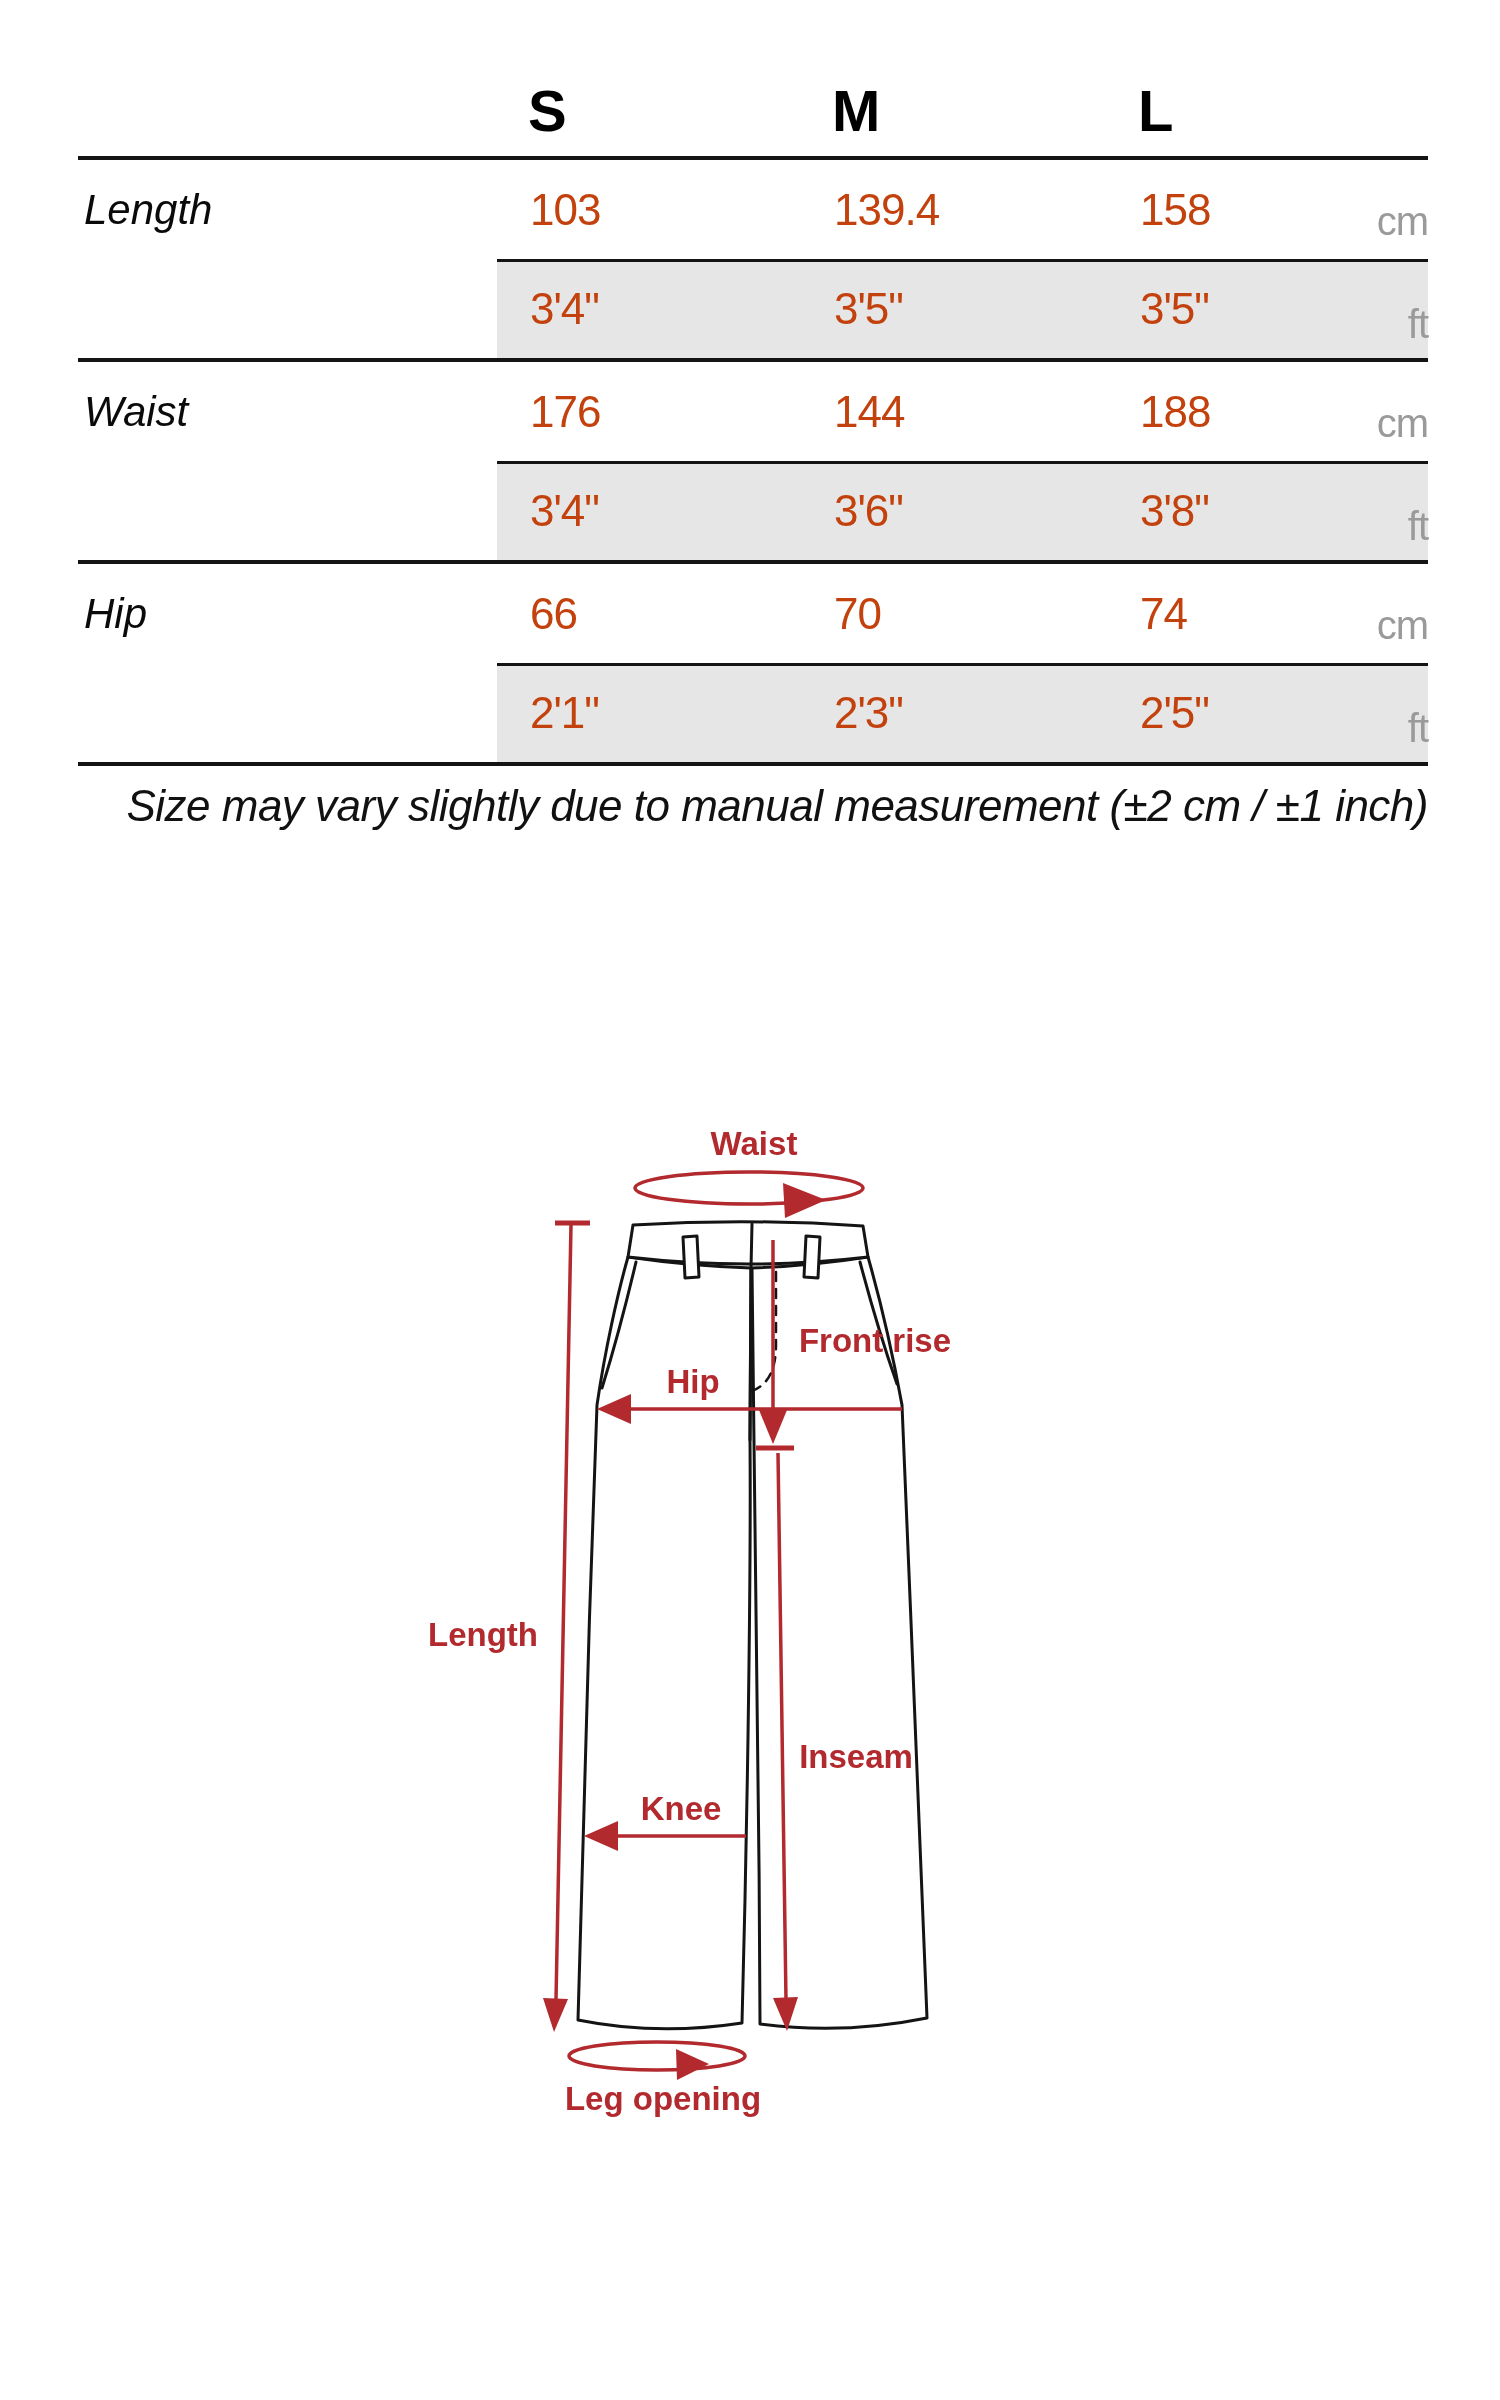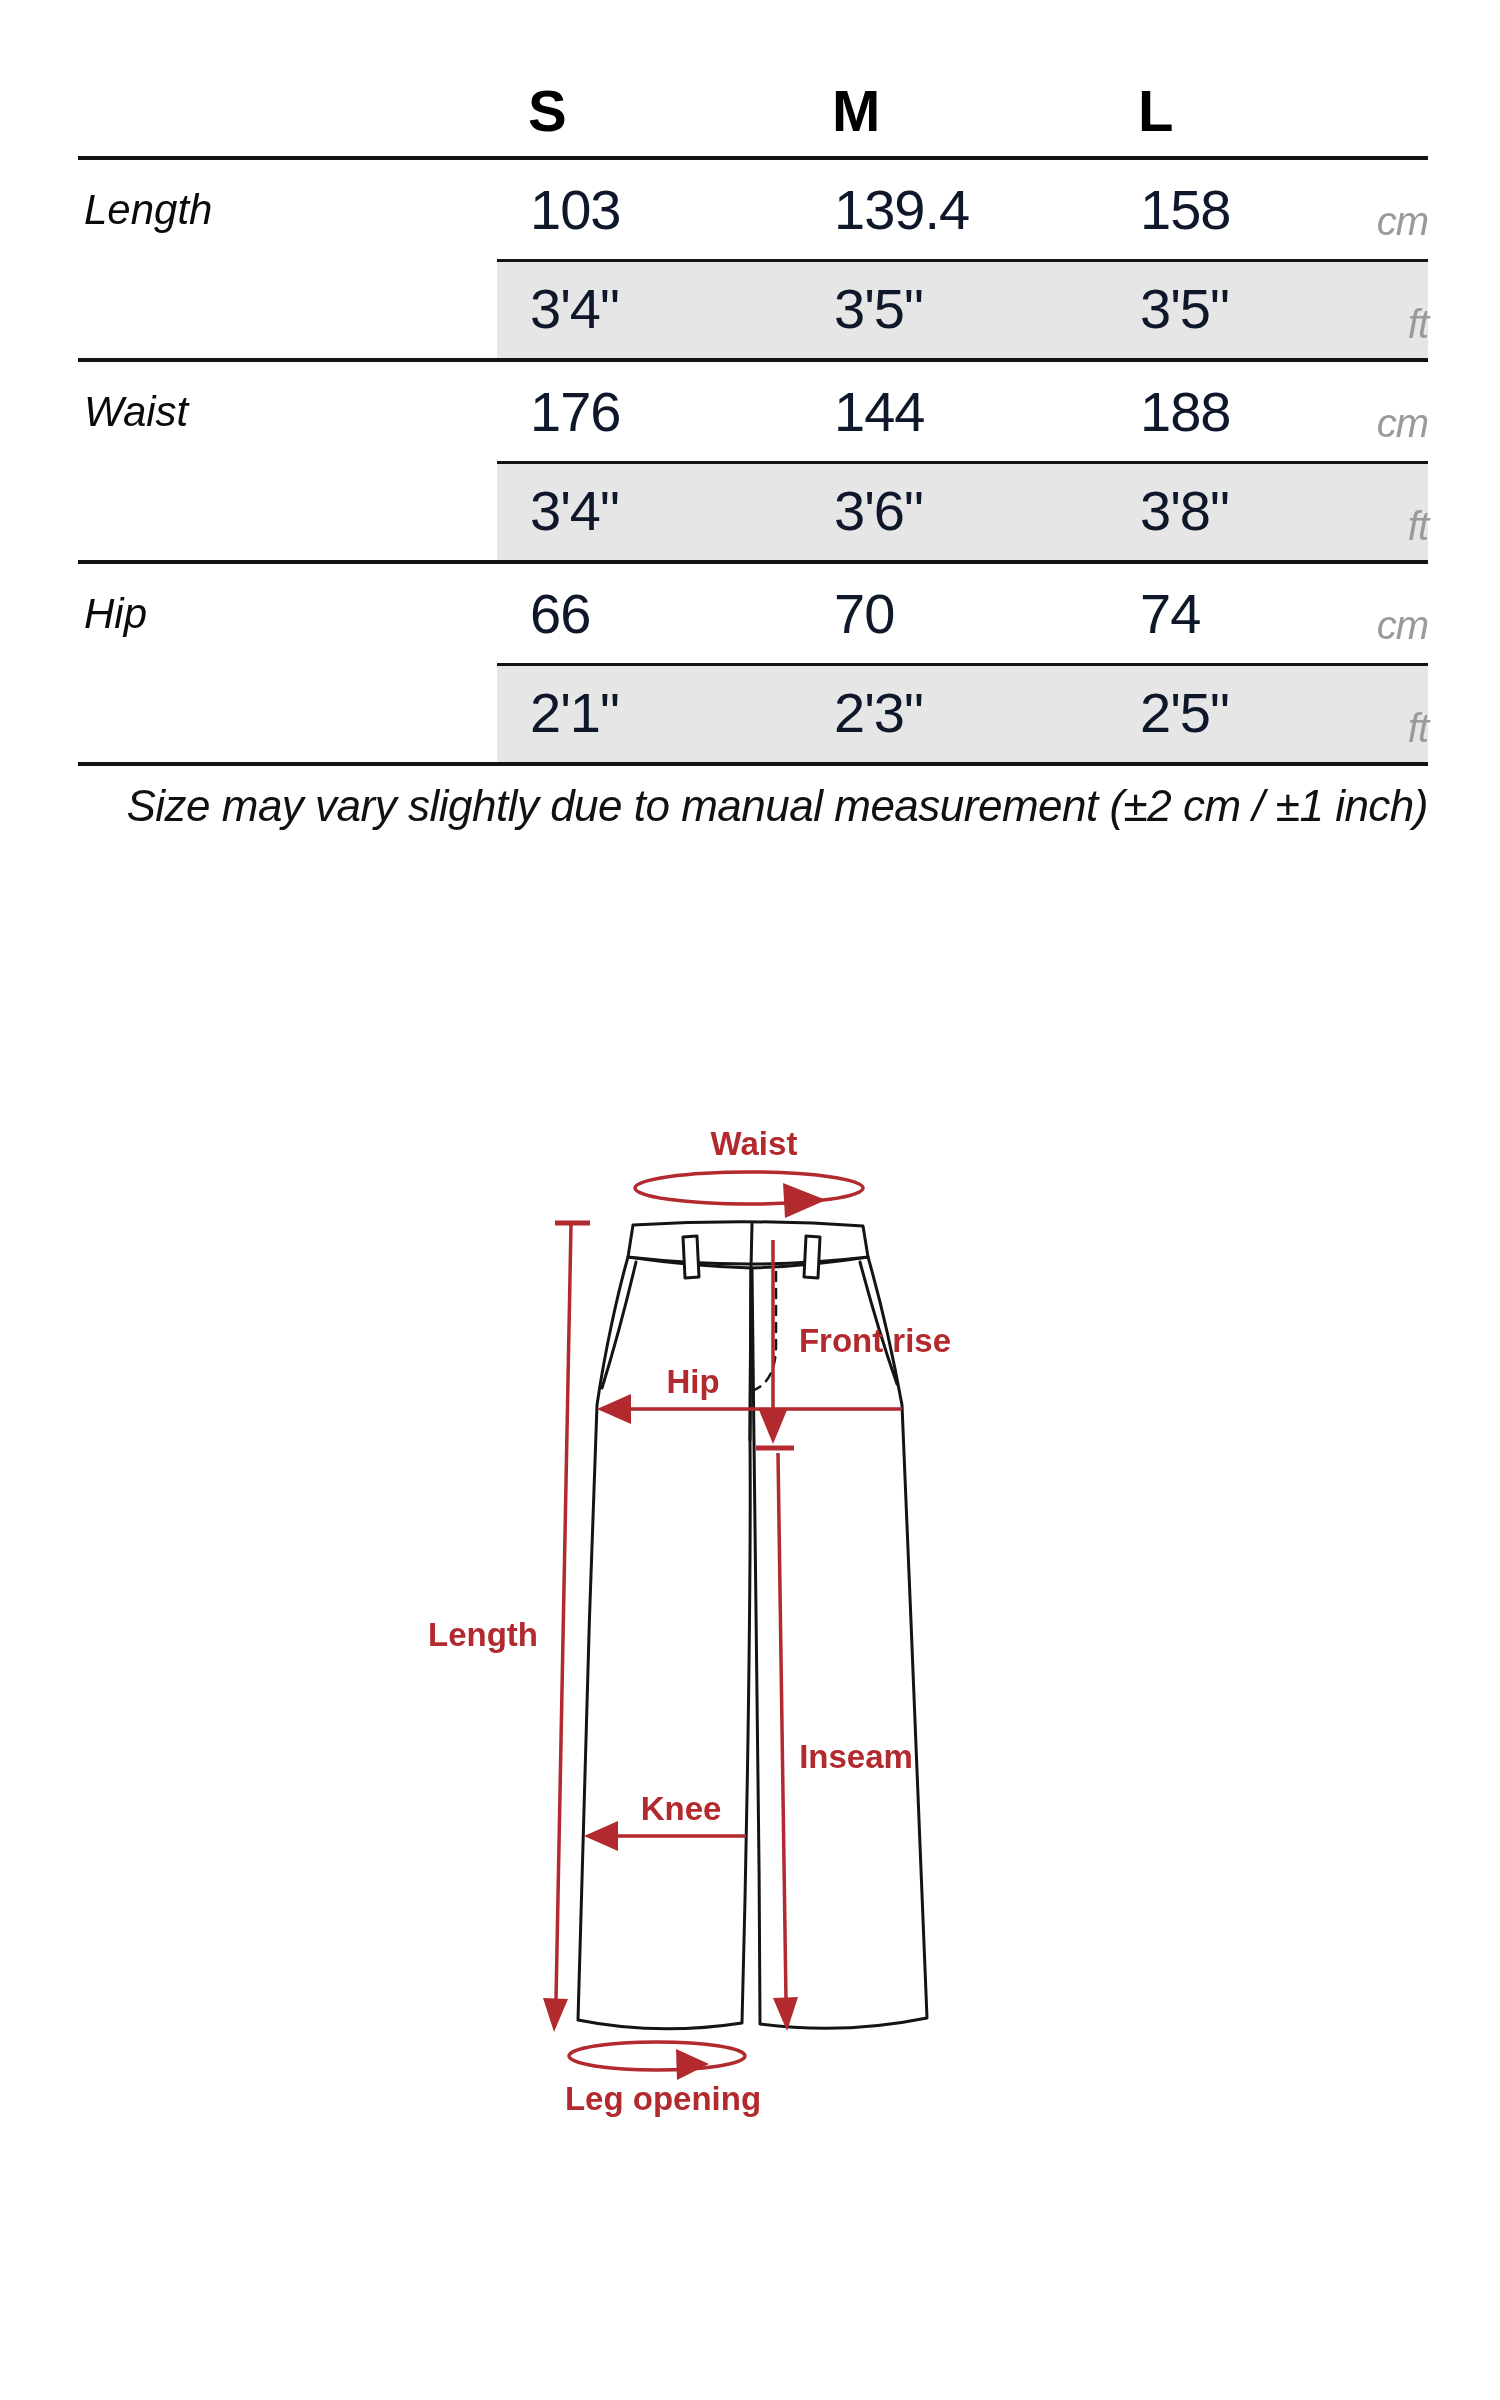--- a/index.html
+++ b/index.html
@@ -21,25 +21,25 @@
   .stripe{
     position:absolute;left:497px;width:931px;height:99px;
     background:var(--stripe);border-top:3px solid var(--ink);box-sizing:border-box;
   }
   .row-label{
     position:absolute;left:84px;height:99px;line-height:99px;
     font-size:42px;font-style:italic;color:#0a0a0a;letter-spacing:0px;
   }
   .cell{
     position:absolute;height:99px;line-height:99px;
-    font-size:56px;letter-spacing:-1px;color:#0f172a;
+    font-size:44px;letter-spacing:-1px;color:#c2410c;
   }
   .unit{
     position:absolute;right:72px;height:40px;line-height:40px;
-    font-size:40px;color:var(--unit-gray);letter-spacing:-1px;font-style:italic;
+    font-size:40px;color:var(--unit-gray);letter-spacing:-1px;
   }
   .footnote{
     position:absolute;right:72px;top:786px;height:40px;line-height:40px;
     font-size:44px;font-style:italic;color:#111;letter-spacing:-0.5px;
   }
   
   svg.diagram{position:absolute;left:0;top:0;}
   .pants-line{fill:none;stroke:var(--ink);stroke-width:3;stroke-linecap:round;stroke-linejoin:round;}
   .pants-fill{fill:#fff;stroke:var(--ink);stroke-width:3;stroke-linejoin:round;}
   .red-line{fill:none;stroke:var(--accent);stroke-width:3.5;stroke-linecap:butt;}

